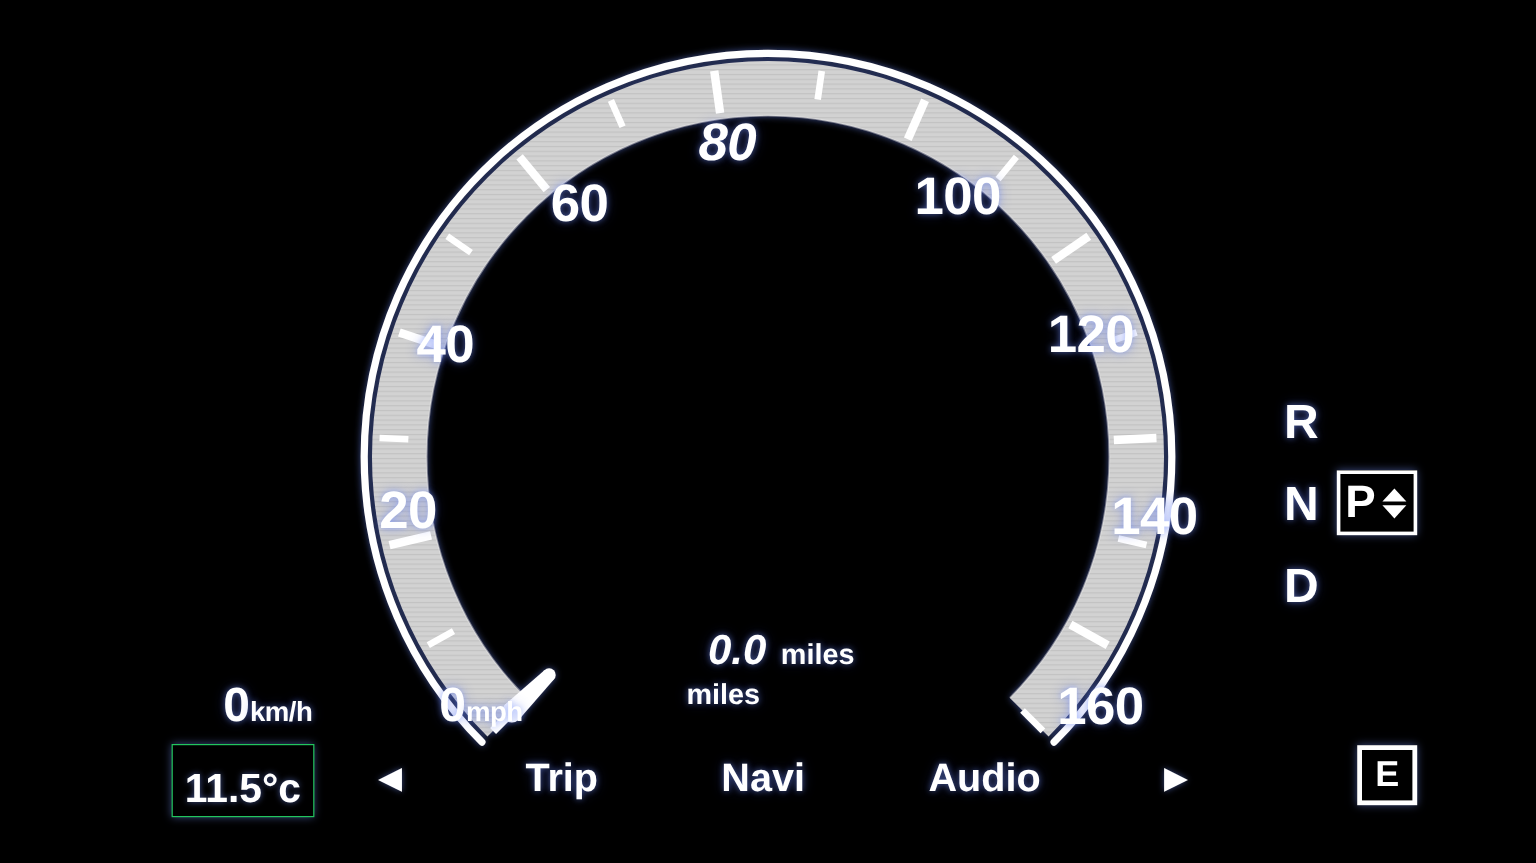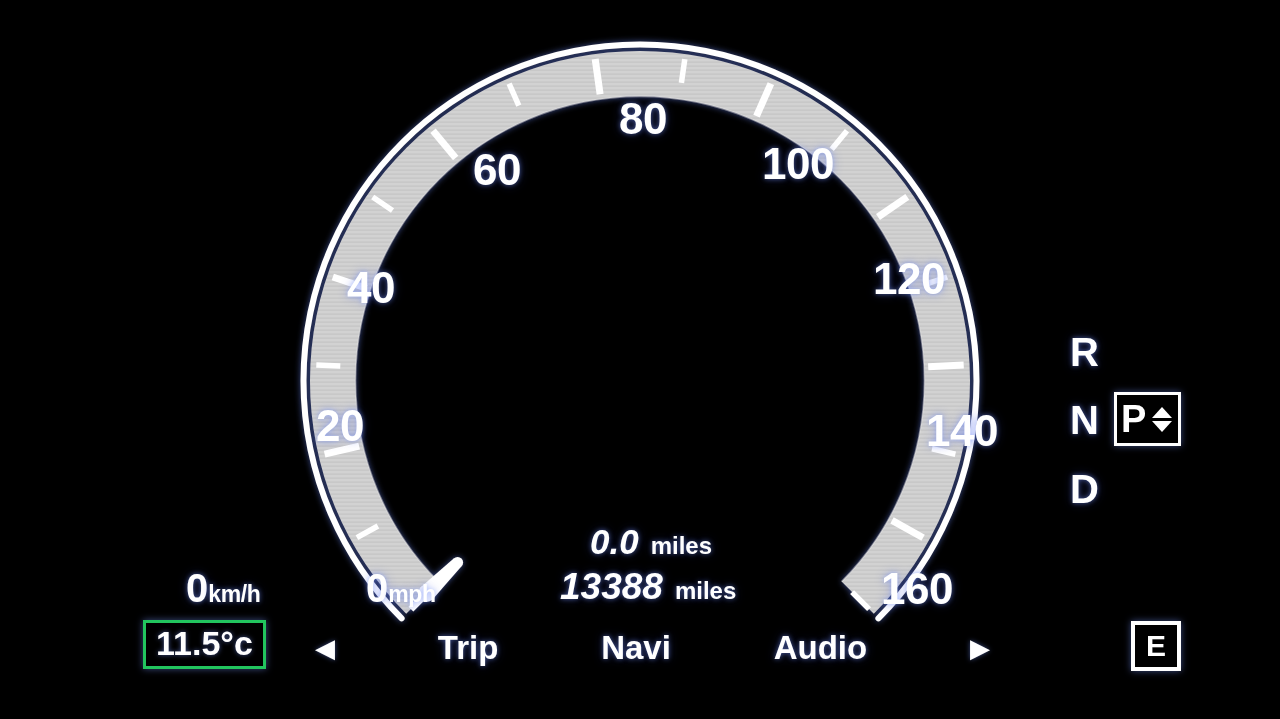--- a/index.html
+++ b/index.html
@@ -92,22 +92,22 @@
   #trip-row .odo-unit  { font-size: 24px; }
   #trip-row { justify-content: flex-start; padding-left: 30px; }
   #odometer-row .odo-value { font-size: 37px; }
   #odometer-row .odo-unit  { font-size: 24px; }
 
   
   #temp-box {
     position: absolute;
     left: 143px;
     top: 620px;
-    border: 3px solid #22c55e;
-    padding: 1px 10px 3px 10px;
+    border: 1px solid #22c55e;
+    padding: 17px 10px 3px 10px;
     box-shadow: 0 0 7px rgba(120,150,255,0.5);
   }
   #temp-text {
     font-size: 34px;
     font-weight: bold;
     font-family: "Liberation Sans", sans-serif;
     color: #ffffff;
     white-space: nowrap;
     text-shadow: 0 0 5px rgba(120,150,255,0.55);
   }
@@ -272,42 +272,41 @@
       <g id="needle-group">
         <path id="needle-shape" d="M 461.5 566.3 L 453.7 558.5 L 420.4 587.5 L 432.5 599.6 Z" fill="#ffffff"></path>
         <circle cx="426.5" cy="593.5" r="8.5" fill="#ffffff"></circle>
         <circle cx="457.6" cy="562.4" r="5.5" fill="#ffffff"></circle>
       </g>
     </g>
   </svg>
 
   <div class="scale-number" id="label-20" style="left:340px;  top:426px;">20</div>
   <div class="scale-number" id="label-40" style="left:371px;  top:288px;">40</div>
-  <div class="scale-number" id="label-60" style="left:497px;  top:170px;">60</div>
-  <div class="scale-number" id="label-80" style="left:643px;  top:119px;">80</div>
+  <div class="scale-number" id="label-60" style="left:483px;  top:170px;">60</div>
+  <div class="scale-number" id="label-80" style="left:606px;  top:119px;font-style:italic;">80</div>
   <div class="scale-number" id="label-100" style="left:798px;  top:164px;">100</div>
   <div class="scale-number" id="label-120" style="left:909px;  top:279px;">120</div>
   <div class="scale-number" id="label-140" style="left:955px;  top:431px;padding-left:14px;">140</div>
   <div class="scale-number" id="label-160" style="left:917px;  top:589px;text-align:right;">160</div>
 
   <div class="unit-group" id="unit-kmh">
     <span class="unit-value">0</span><span class="unit-suffix">km/h</span>
   </div>
 
   <div class="unit-group" id="unit-mph">
     <span class="unit-value">0</span><span class="unit-suffix">mph</span>
   </div>
 
   <div id="odo-block">
     <div class="odo-row" id="trip-row">
       <span class="odo-value">0.0</span>
       <span class="odo-unit">miles</span>
     </div>
     <div class="odo-row" id="odometer-row">
-      <span class="odo-value">13388</span>
       <span class="odo-unit">miles</span>
     </div>
   </div>
 
   <div id="temp-box">
     <div id="temp-text">11.5°c</div>
   </div>
 
   <div id="menu-bar">
     <div class="menu-arrow">◀</div>

